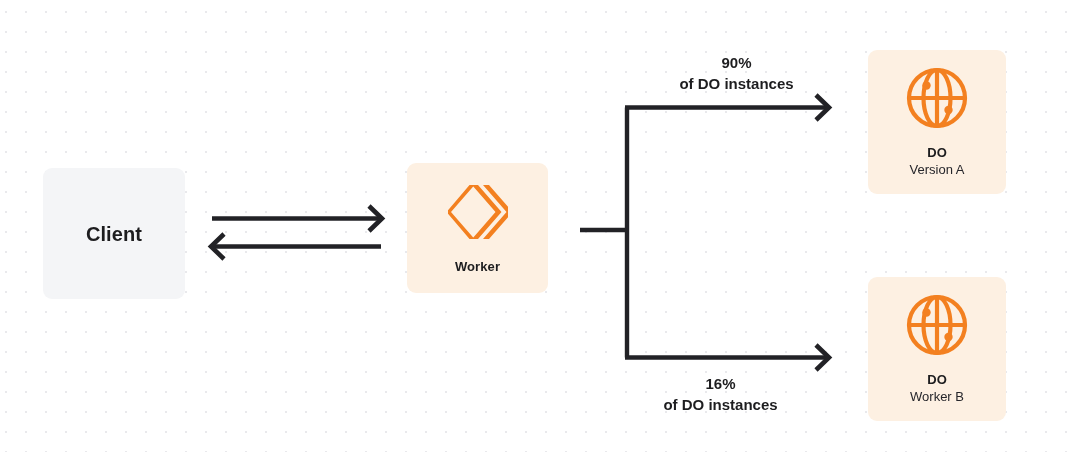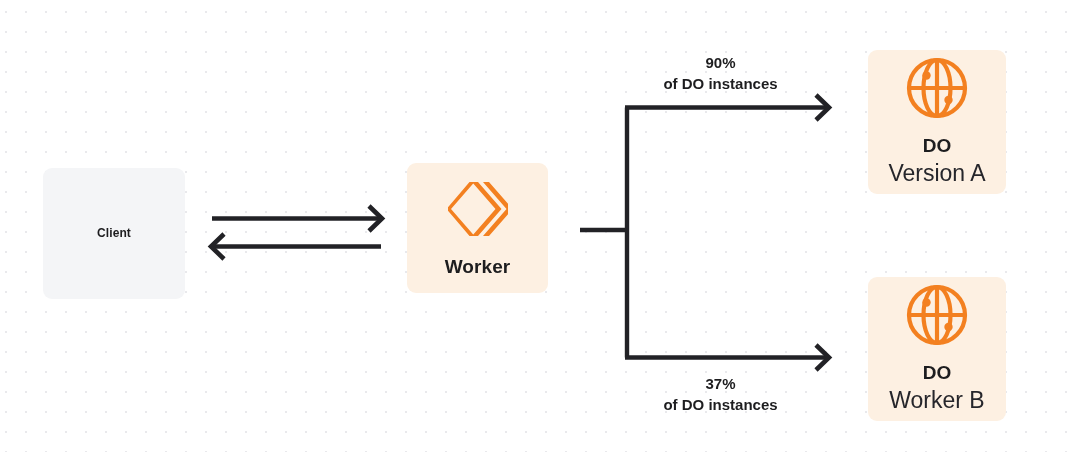--- a/index.html
+++ b/index.html
@@ -55,31 +55,31 @@
     background-color: #fdf0e2;
   }
   .node-do-b {
     left: 868px;
     top: 277px;
     width: 138px;
     height: 144px;
     background-color: #fdf0e2;
   }
   .node-title {
-    font-size: 19px;
+    font-size: 13px;
     font-weight: bold;
     color: #1d1d1f;
     letter-spacing: 0.1px;
     line-height: 1.2;
   }
   .node-title-client {
-    font-size: 12px;
+    font-size: 20px;
   }
   .node-subtitle {
-    font-size: 23px;
+    font-size: 13px;
     font-weight: normal;
     color: #26262b;
     line-height: 1.3;
     margin-top: 2px;
   }
   .icon-wrap {
     display: block;
     line-height: 0;
   }
   .worker-icon-wrap { margin-bottom: 16px; }
@@ -110,21 +110,21 @@
   .edge-label {
     position: absolute;
     text-align: center;
     font-size: 15px;
     font-weight: bold;
     color: #1d1d1f;
     line-height: 1.42;
     white-space: nowrap;
   }
   .label-top {
-    left: 613px;
+    left: 629px;
     top: 52px;
     width: 215px;
   }
   .label-bottom {
     left: 613px;
     top: 373px;
     width: 215px;
   }
 </style>
 </head>
@@ -211,17 +211,17 @@
     <span class="node-title">DO</span>
     <span class="node-subtitle">Worker B</span>
   </div>
 
   <div class="edge-label label-top">
     <div>90%</div>
     <div>of DO instances</div>
   </div>
 
   <div class="edge-label label-bottom">
-    <div>37%</div>
+    <div>16%</div>
     <div>of DO instances</div>
   </div>
 
 </div>
 
 </body></html>

